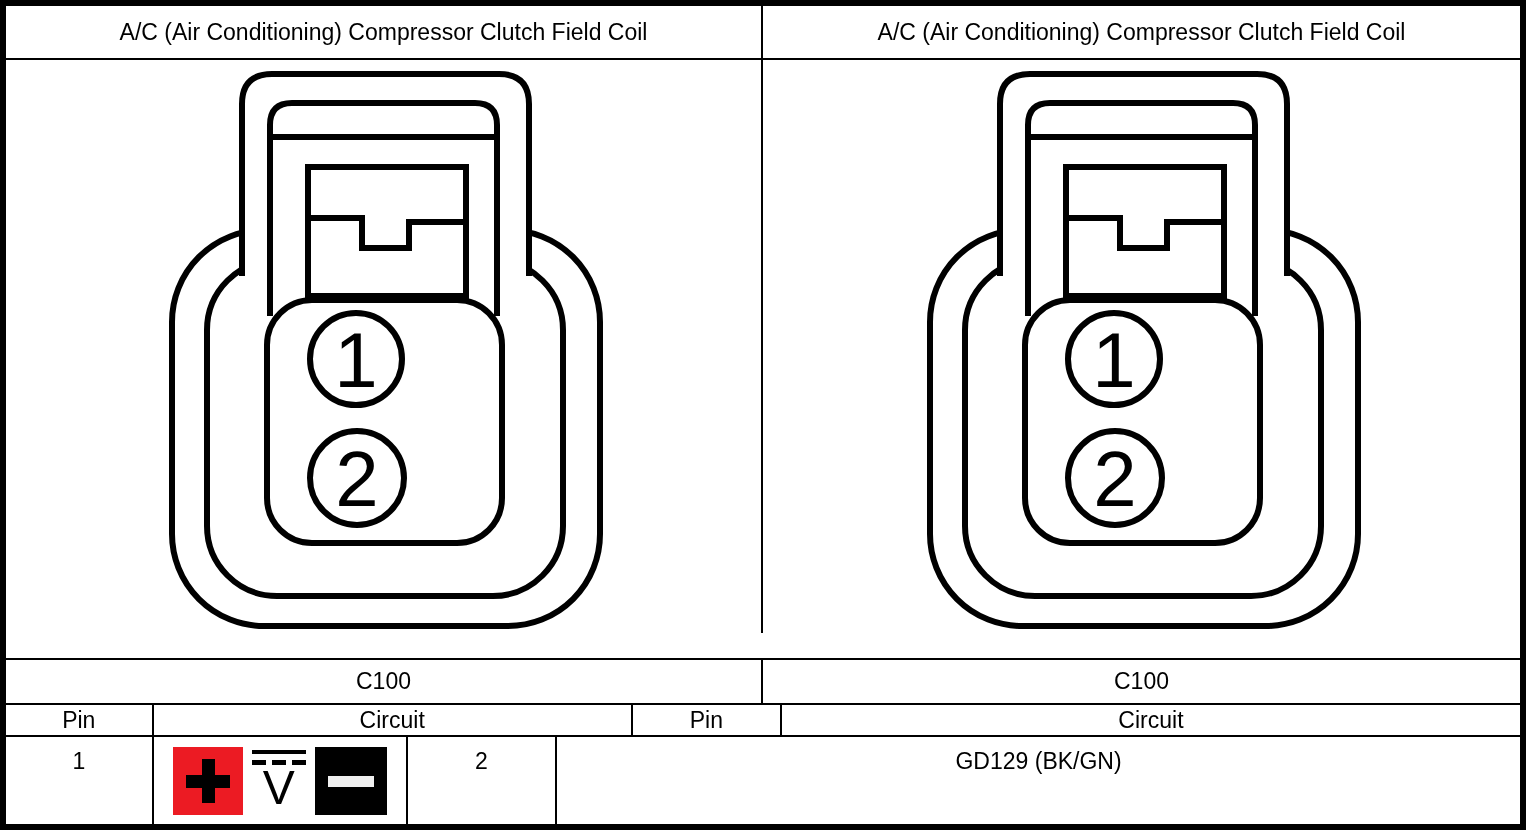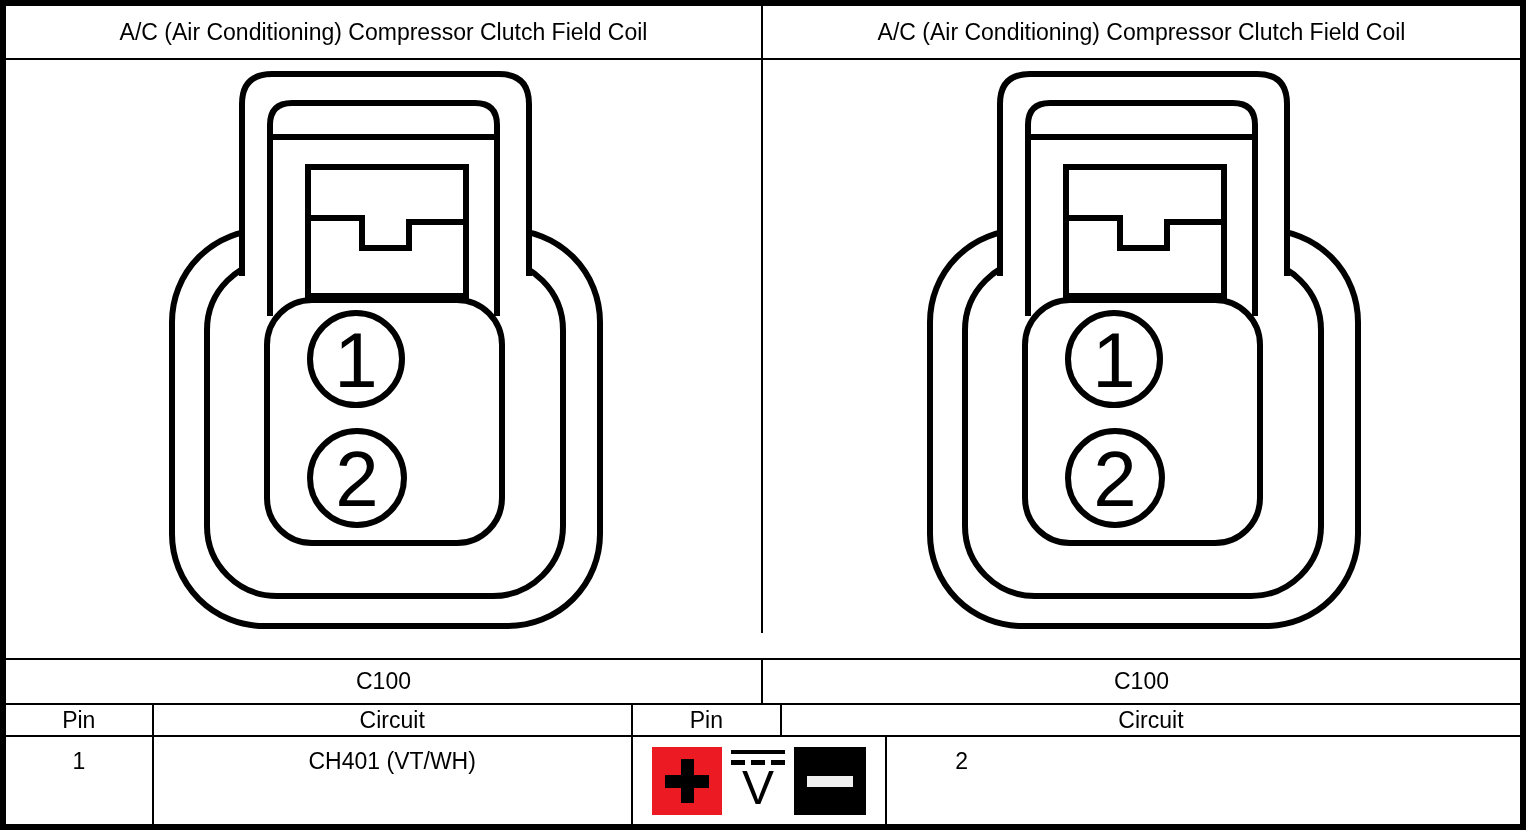--- a/index.html
+++ b/index.html
@@ -123,31 +123,31 @@
 
   <div class="row row-thead">
     <div class="cell col-pin-l">Pin</div>
     <div class="cell col-cir-l">Circuit</div>
     <div class="cell col-pin-r">Pin</div>
     <div class="cell col-cir-r">Circuit</div>
   </div>
 
   <div class="row row-tdata">
     <div class="cell col-pin-l">1</div>
-    <div class="cell col-cir-l">CH401 (VT/WH)</div>
     <div class="cell col-meas">
       <div class="sym-plus" style="background-color: rgb(236, 27, 35);">
         <div class="bar-h"></div>
         <div class="bar-v"></div>
       </div>
       <div class="sym-dc">
         <div class="solid"></div>
         <div class="dashed"></div>
         <div class="vletter">V</div>
       </div>
       <div class="sym-minus" style="background-color: rgb(0, 0, 0);">
         <div class="bar" style="background-color: rgb(240, 240, 240);"></div>
       </div>
     </div>
     <div class="cell col-pin-r">2</div>
+    <div class="cell col-cir-r">GD129 (BK/GN)</div>
   </div>
 
 </div>
 
 </body></html>

